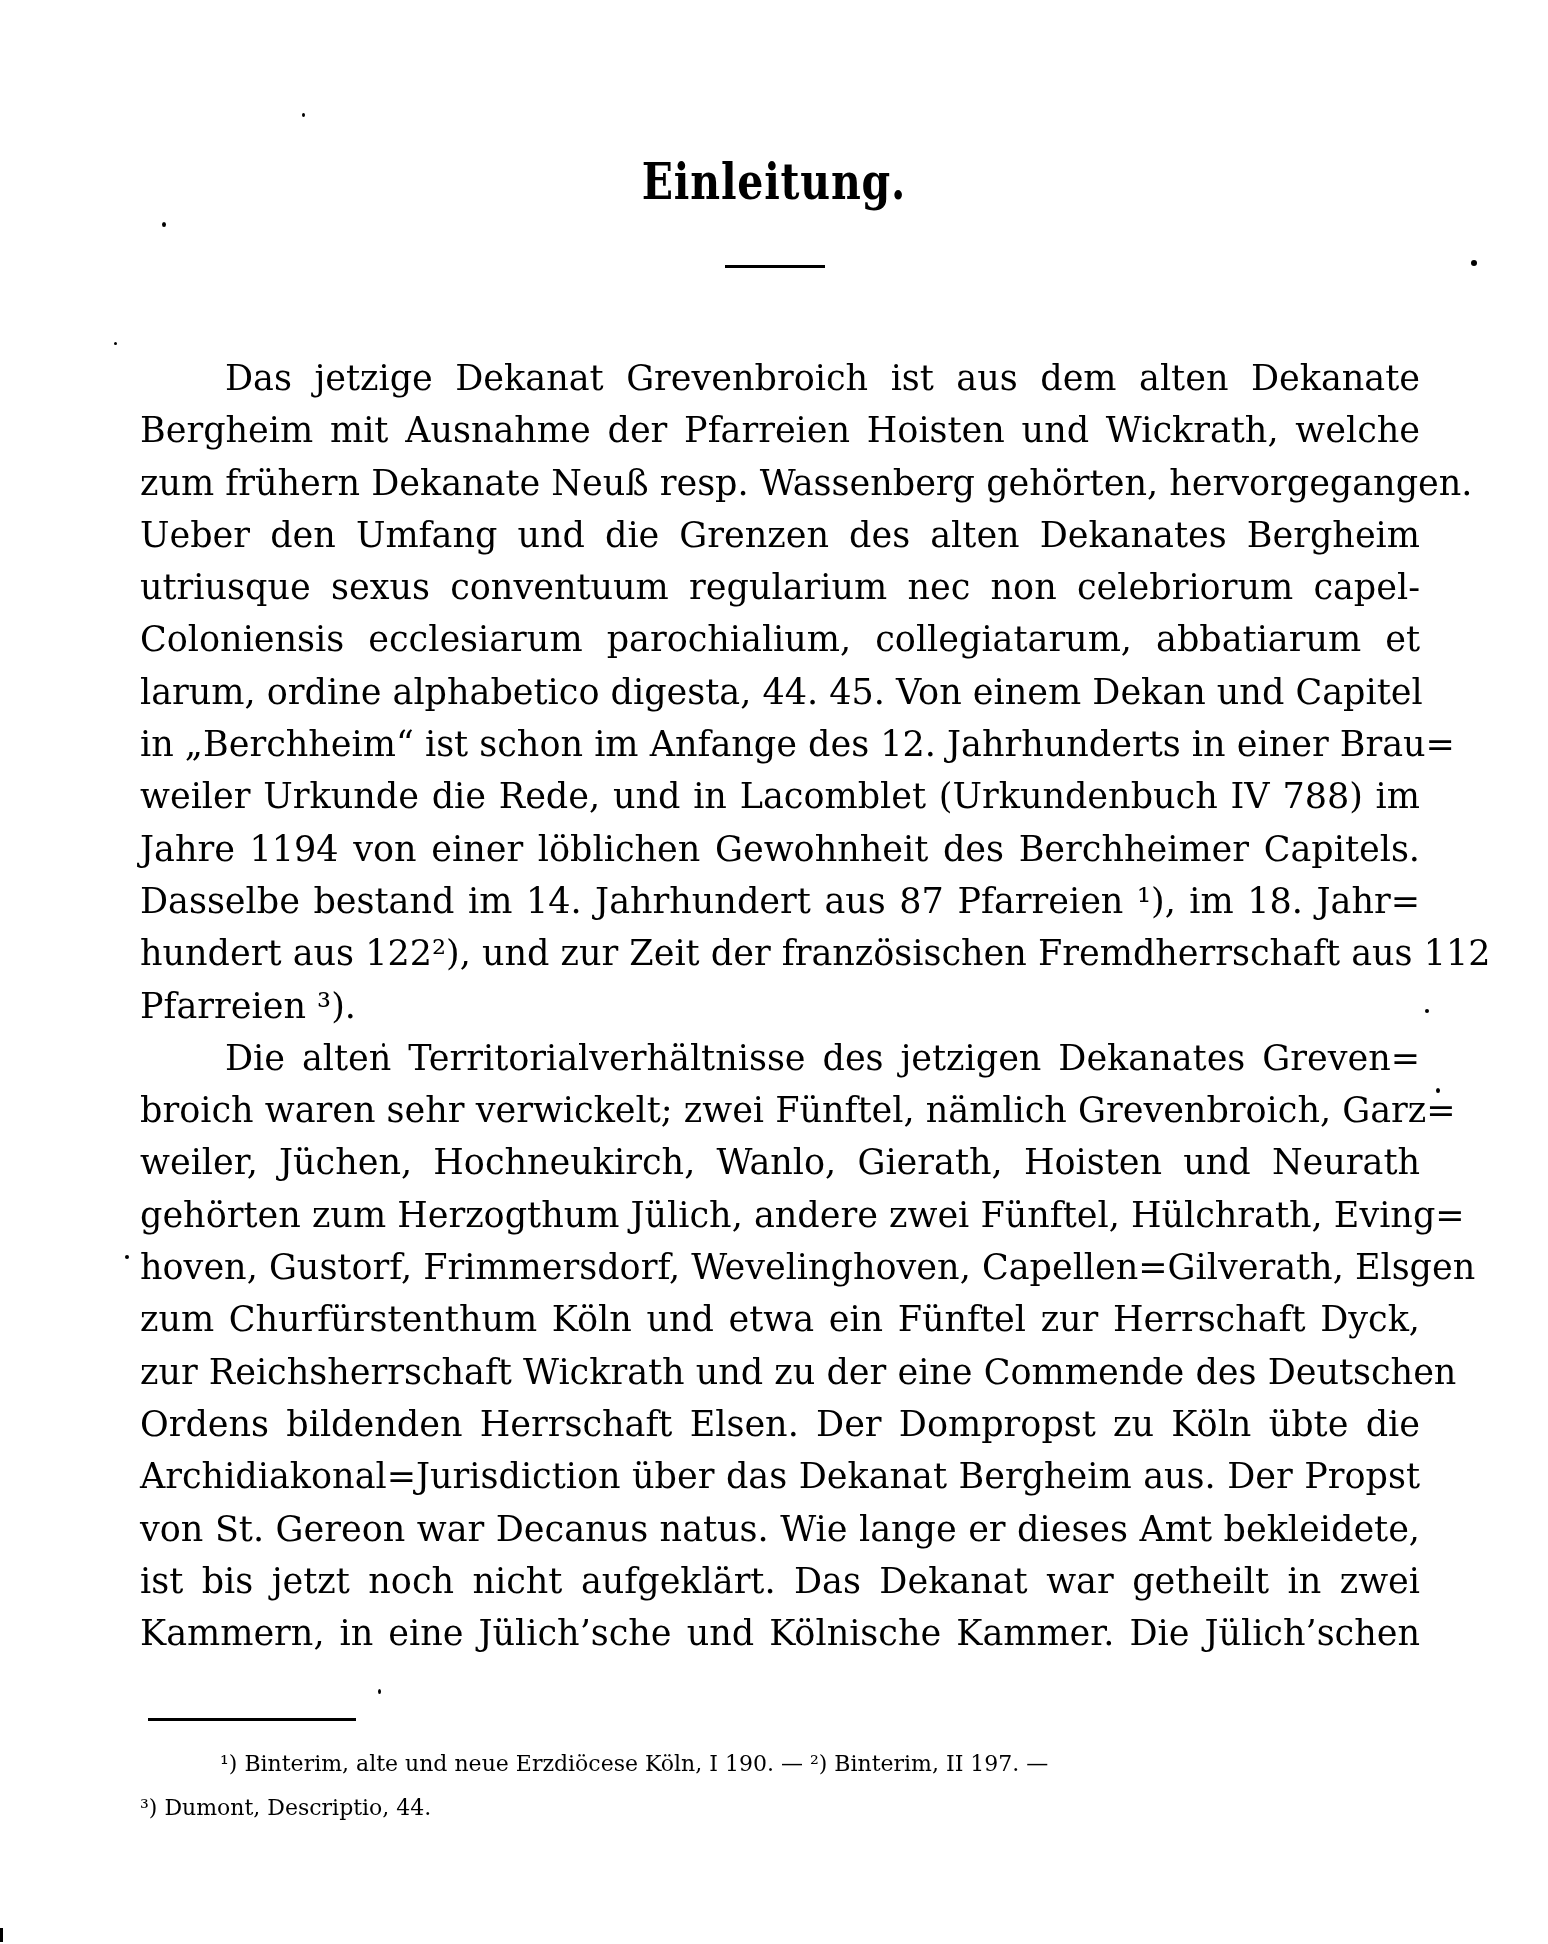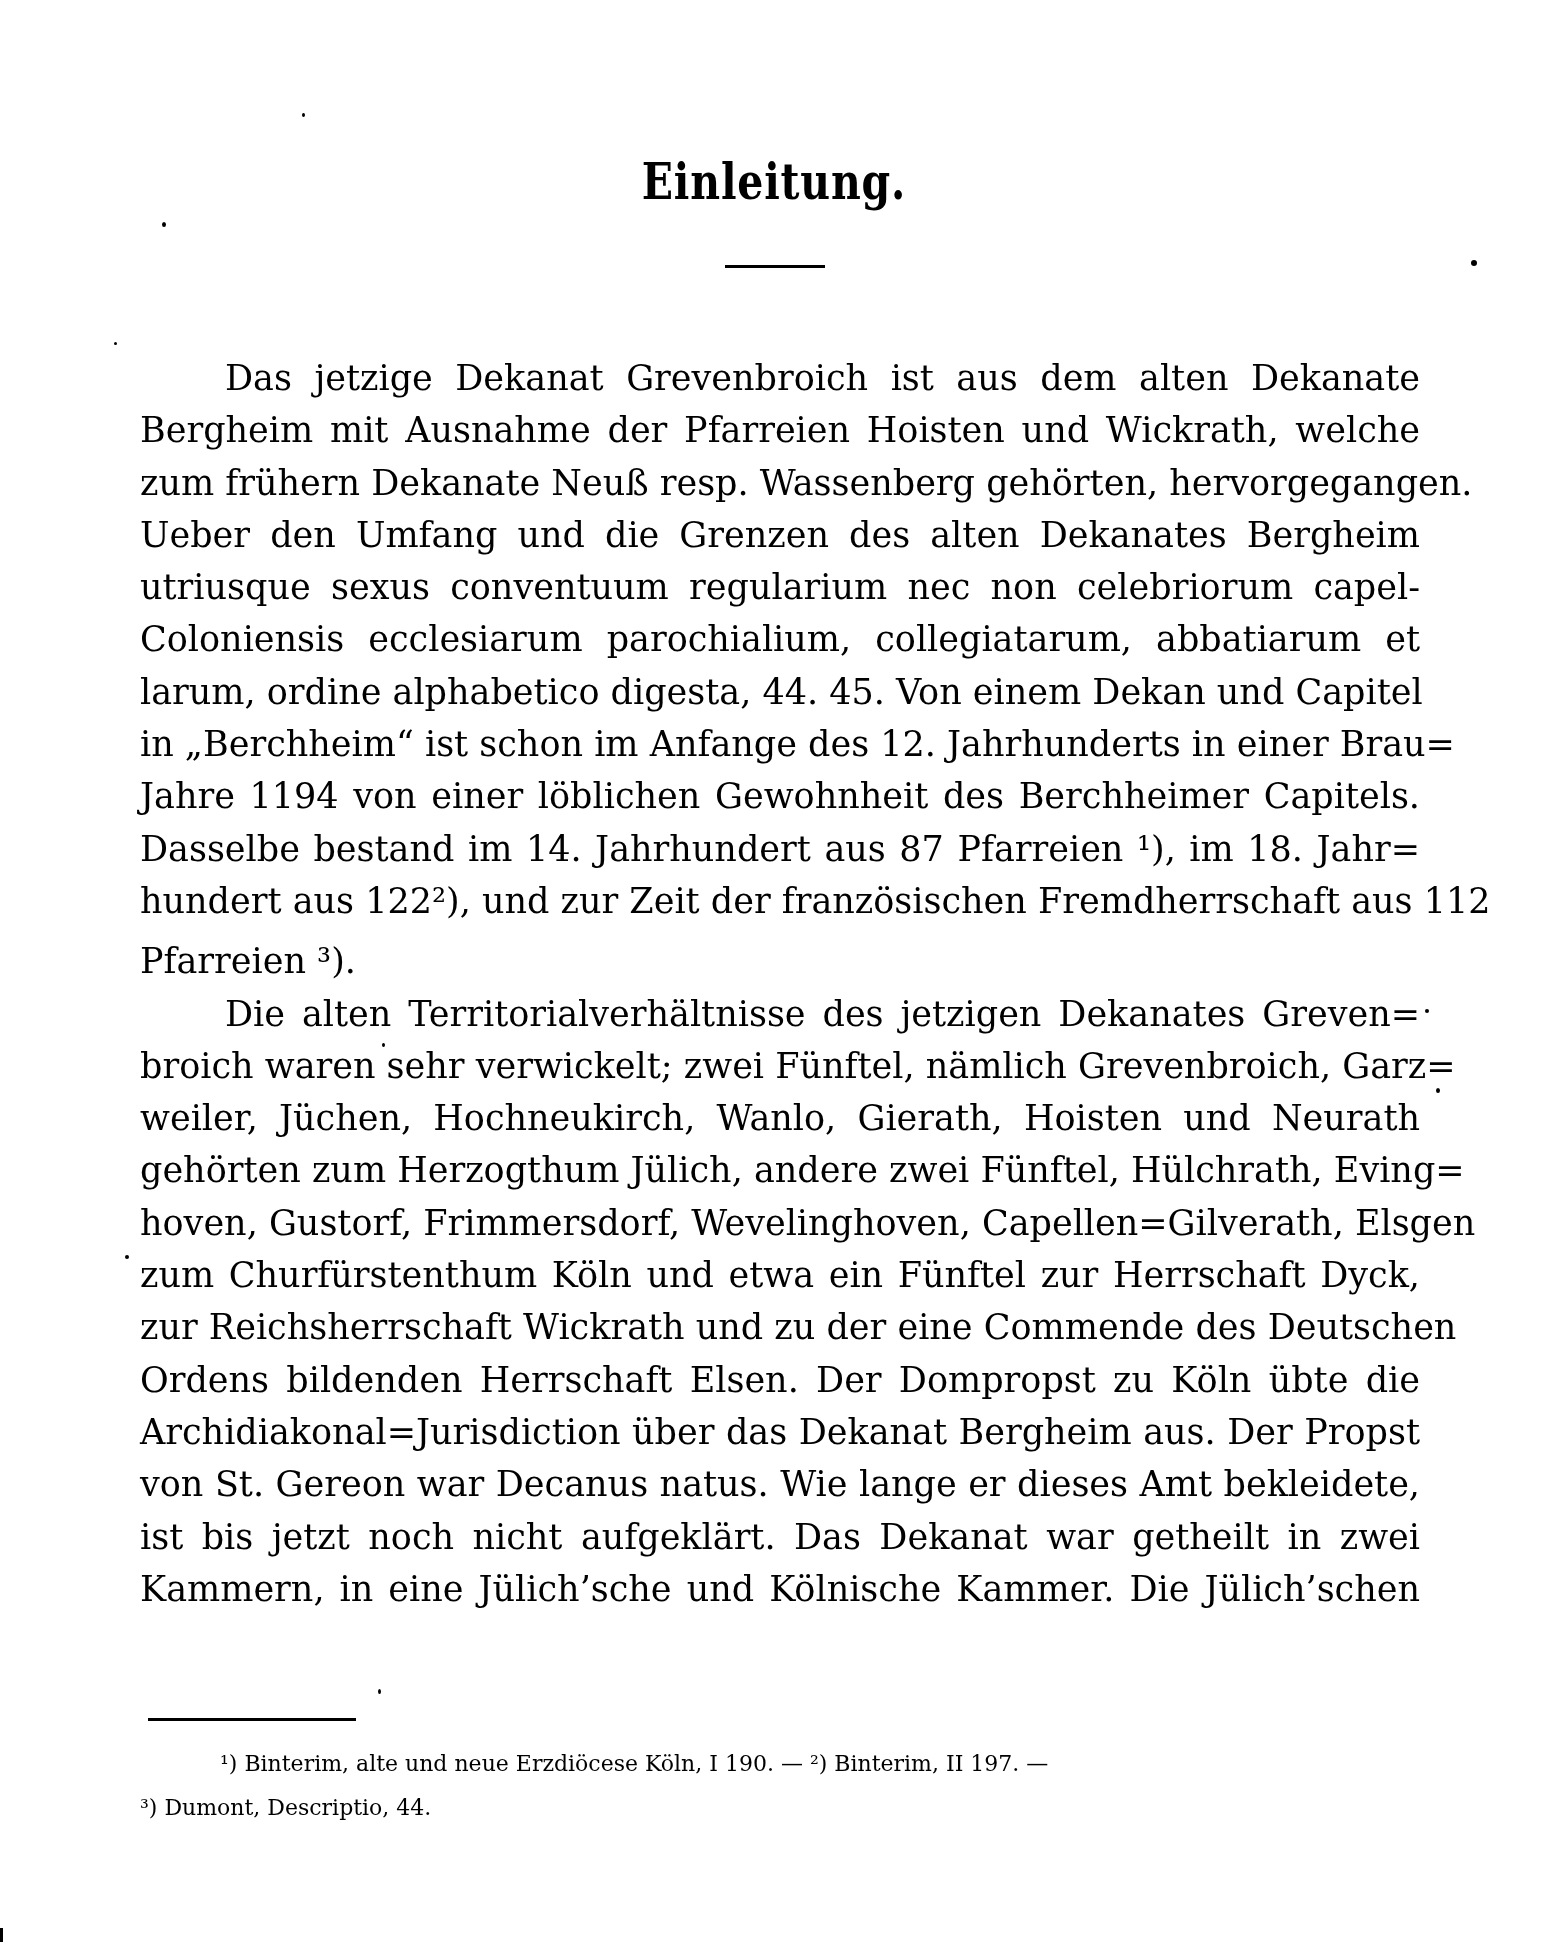--- a/index.html
+++ b/index.html
@@ -20,21 +20,21 @@
   }
   .body-text {
     position: absolute; left: 140px; top: 352px; width: 1280px;
   }
   .line {
     height: 52.3px; line-height: 52.3px; font-size: 35px;
     white-space: nowrap; text-align: justify; text-align-last: justify;
     font-family: "DejaVu Serif", serif;
     letter-spacing: 0px;
   }
-  .line.last { text-align-last: left; margin-top: 8px; }
+  .line.last { text-align-last: left; }
   .line.indent { padding-left: 85px; }
   .fn-rule {
     position: absolute; left: 148px; top: 1718px; width: 208px; height: 3px; background: #000;
   }
   .footnotes { position: absolute; left: 140px; top: 1742px; width: 1280px; }
   .fn-line {
     height: 44px; line-height: 44px; font-size: 22px; white-space: nowrap;
     font-family: "DejaVu Serif", serif;
   }
   .fn-line.indent { padding-left: 80px; }
@@ -51,20 +51,21 @@
   <div class="body-text">
     <div>
       <div class="line indent">Das jetzige Dekanat Grevenbroich ist aus dem alten Dekanate</div>
       <div class="line">Bergheim mit Ausnahme der Pfarreien Hoisten und Wickrath, welche</div>
       <div class="line">zum frühern Dekanate Neuß resp. Wassenberg gehörten, hervorgegangen.</div>
       <div class="line">Ueber den Umfang und die Grenzen des alten Dekanates Bergheim</div>
       <div class="line">utriusque sexus conventuum regularium nec non celebriorum capel-</div>
       <div class="line">Coloniensis ecclesiarum parochialium, collegiatarum, abbatiarum et</div>
       <div class="line">larum, ordine alphabetico digesta, 44. 45.  Von einem Dekan und Capitel</div>
       <div class="line">in „Berchheim“ ist schon im Anfange des 12. Jahrhunderts in einer Brau=</div>
+      <div class="line">weiler Urkunde die Rede, und in Lacomblet (Urkundenbuch IV 788) im</div>
       <div class="line">Jahre 1194 von einer löblichen Gewohnheit des Berchheimer Capitels.</div>
       <div class="line">Dasselbe bestand im 14. Jahrhundert aus 87 Pfarreien ¹), im 18. Jahr=</div>
       <div class="line">hundert aus 122²), und zur Zeit der französischen Fremdherrschaft aus 112</div>
       <div class="line last">Pfarreien ³).</div>
     </div>
     <div>
       <div class="line indent">Die alten Territorialverhältnisse des jetzigen Dekanates Greven=</div>
       <div class="line">broich waren sehr verwickelt; zwei Fünftel, nämlich Grevenbroich, Garz=</div>
       <div class="line">weiler, Jüchen, Hochneukirch, Wanlo, Gierath, Hoisten und Neurath</div>
       <div class="line">gehörten zum Herzogthum Jülich, andere zwei Fünftel, Hülchrath, Eving=</div>

